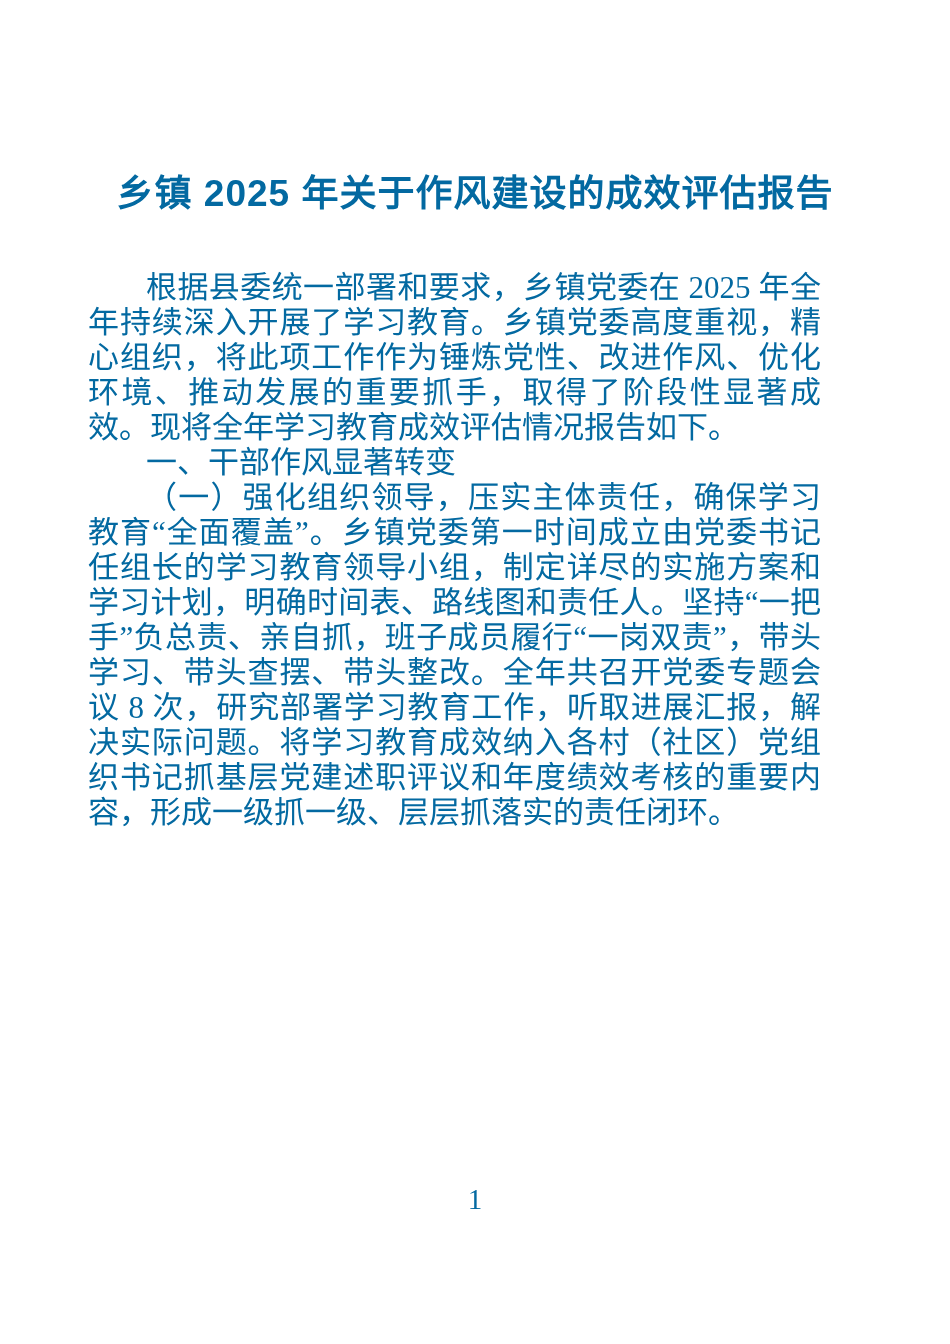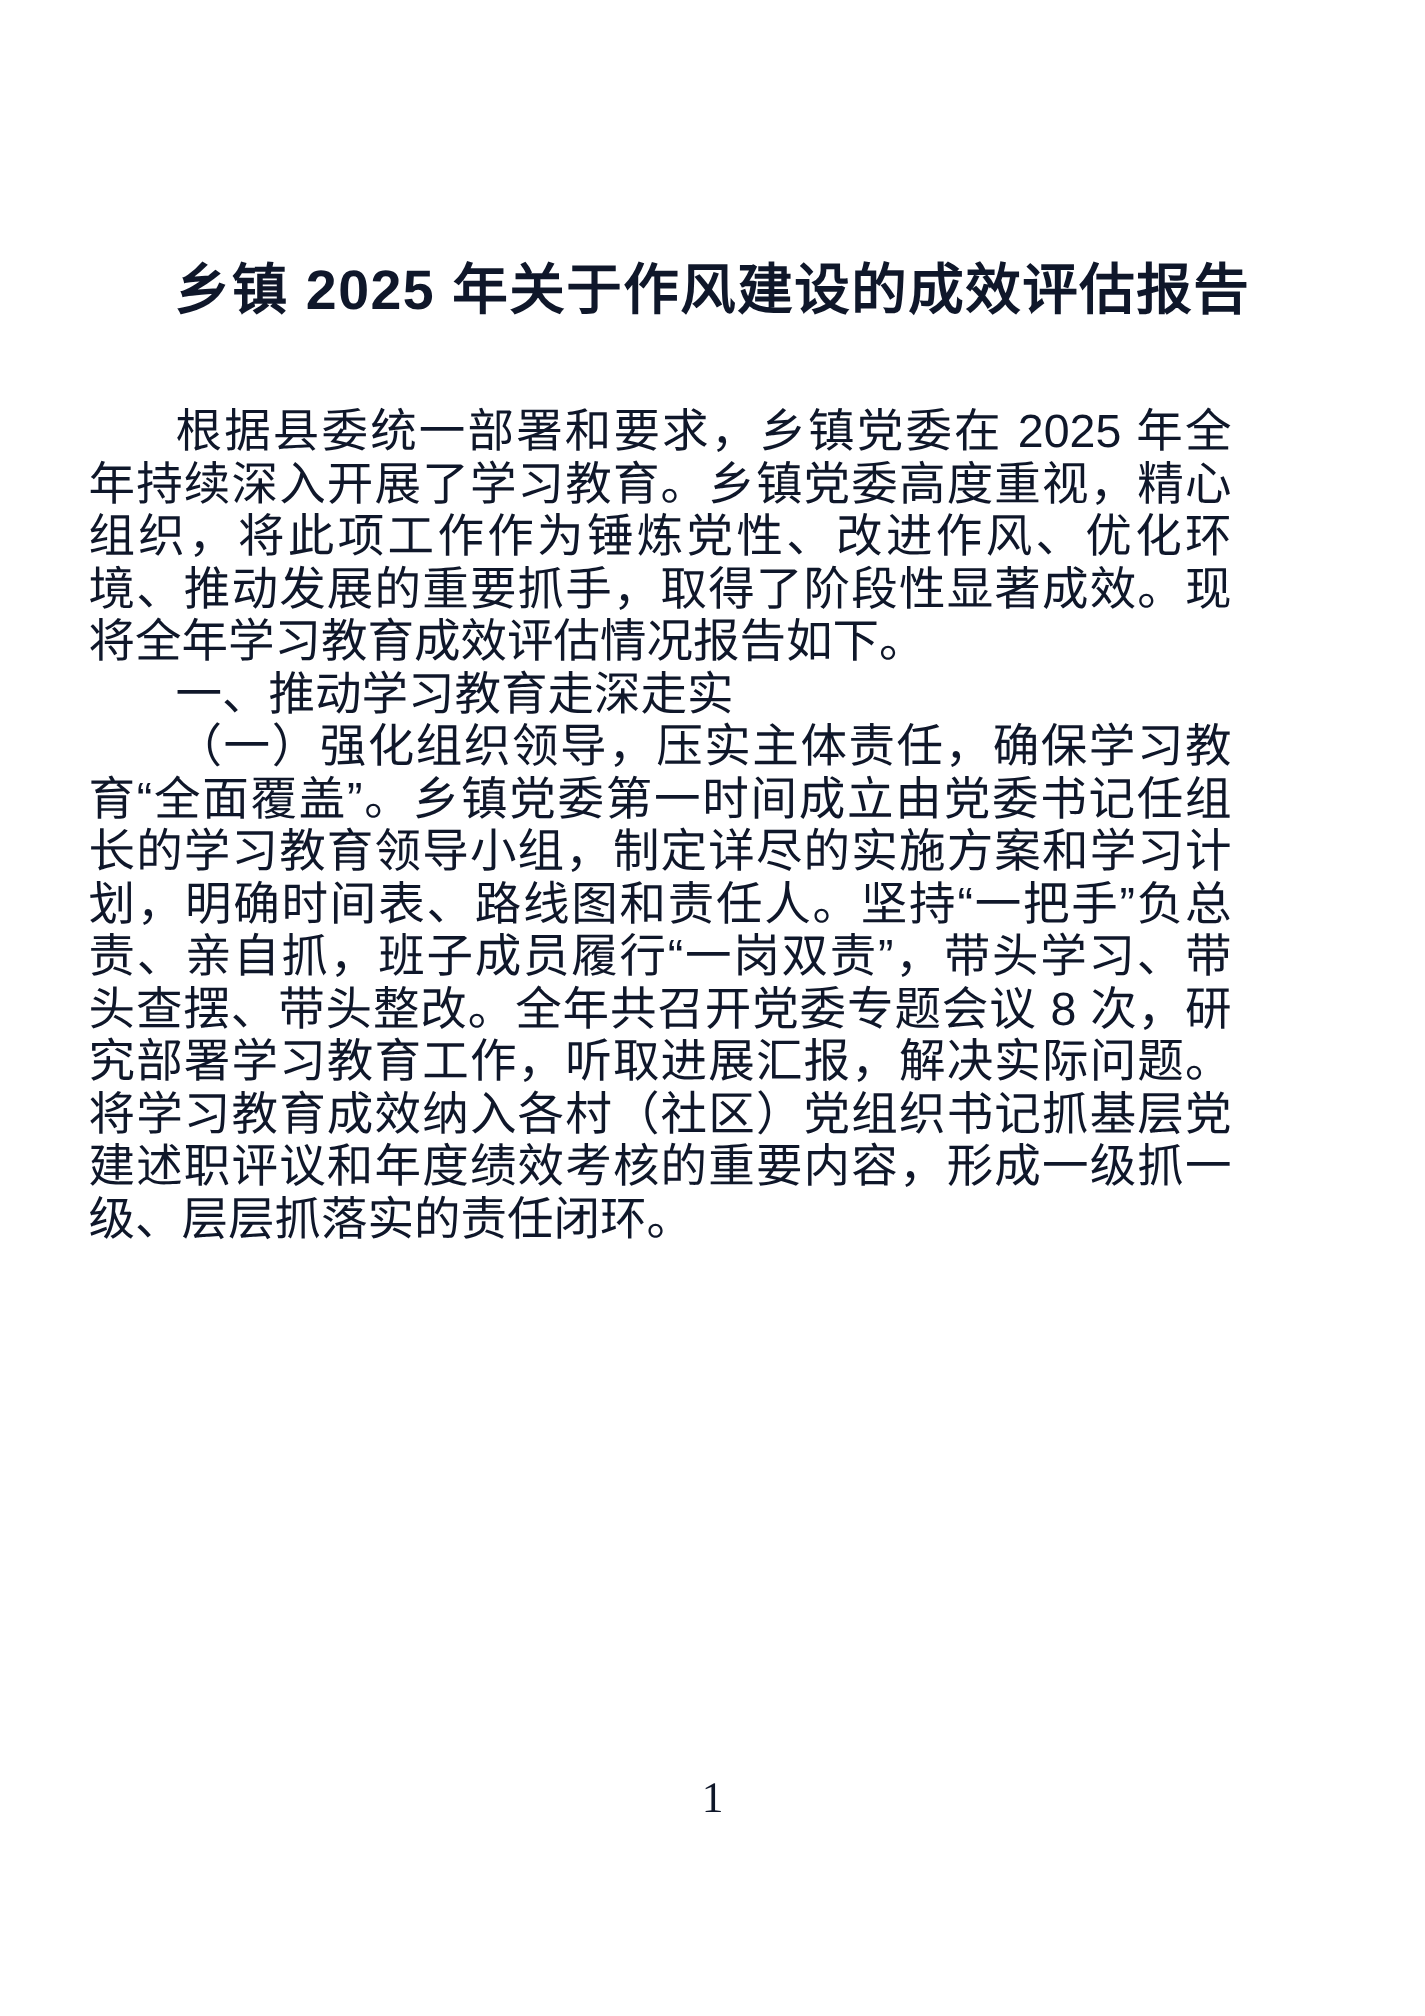--- a/index.html
+++ b/index.html
@@ -5,36 +5,37 @@
   html, body {
     margin: 0;
     padding: 0;
     background: #ffffff;
   }
   .page {
     position: relative;
     width: 950px;
     height: 1328px;
     background: #ffffff;
-    color: #0f172a;
+    color: #0369a1;
     overflow: hidden;
     font-family: "Liberation Sans", sans-serif;
   }
   .doc-title {
     margin: 0;
     padding-top: 171px;
     text-align: center;
     font-size: 37px;
     line-height: 46px;
     font-weight: 700;
     letter-spacing: 1px;
     white-space: nowrap;
   }
   .doc-body {
-    margin: 53px 129px 0 59px;
+    margin: 53px 129px 0 88px;
+    font-family: Liberation Serif, serif;
   }
   .para {
     margin: 0;
     font-size: 31px;
     line-height: 35px;
     text-align: justify;
     text-indent: 58px;
     letter-spacing: 0;
     word-break: normal;
   }
@@ -50,18 +51,18 @@
   }
 </style>
 </head>
 <body>
 
 <div class="page">
   <h1 class="doc-title">乡镇 2025 年关于作风建设的成效评估报告</h1>
 
   <div class="doc-body">
     <p class="para">根据县委统一部署和要求，乡镇党委在 2025 年全年持续深入开展了学习教育。乡镇党委高度重视，精心组织，将此项工作作为锤炼党性、改进作风、优化环境、推动发展的重要抓手，取得了阶段性显著成效。现将全年学习教育成效评估情况报告如下。</p>
-    <p class="para">一、推动学习教育走深走实</p>
+    <p class="para">一、干部作风显著转变</p>
     <p class="para">（一）强化组织领导，压实主体责任，确保学习教育“全面覆盖”。乡镇党委第一时间成立由党委书记任组长的学习教育领导小组，制定详尽的实施方案和学习计划，明确时间表、路线图和责任人。坚持“一把手”负总责、亲自抓，班子成员履行“一岗双责”，带头学习、带头查摆、带头整改。全年共召开党委专题会议 8 次，研究部署学习教育工作，听取进展汇报，解决实际问题。将学习教育成效纳入各村（社区）党组织书记抓基层党建述职评议和年度绩效考核的重要内容，形成一级抓一级、层层抓落实的责任闭环。</p>
   </div>
 
   <div class="page-number">1</div>
 </div>
 
 </body></html>

